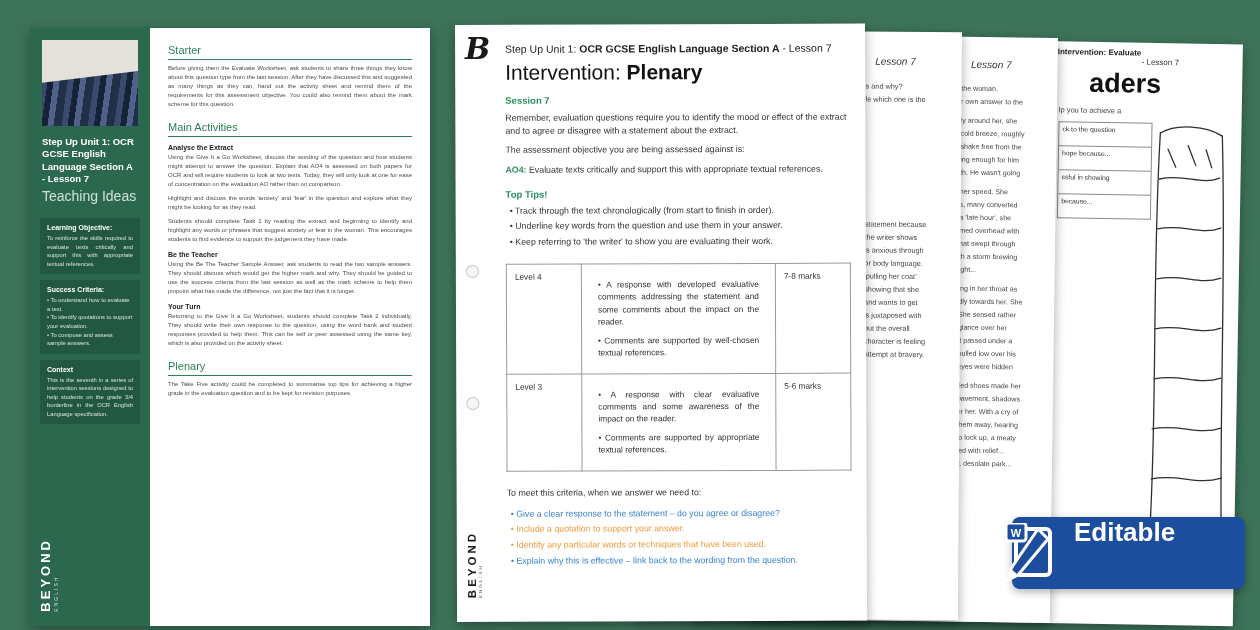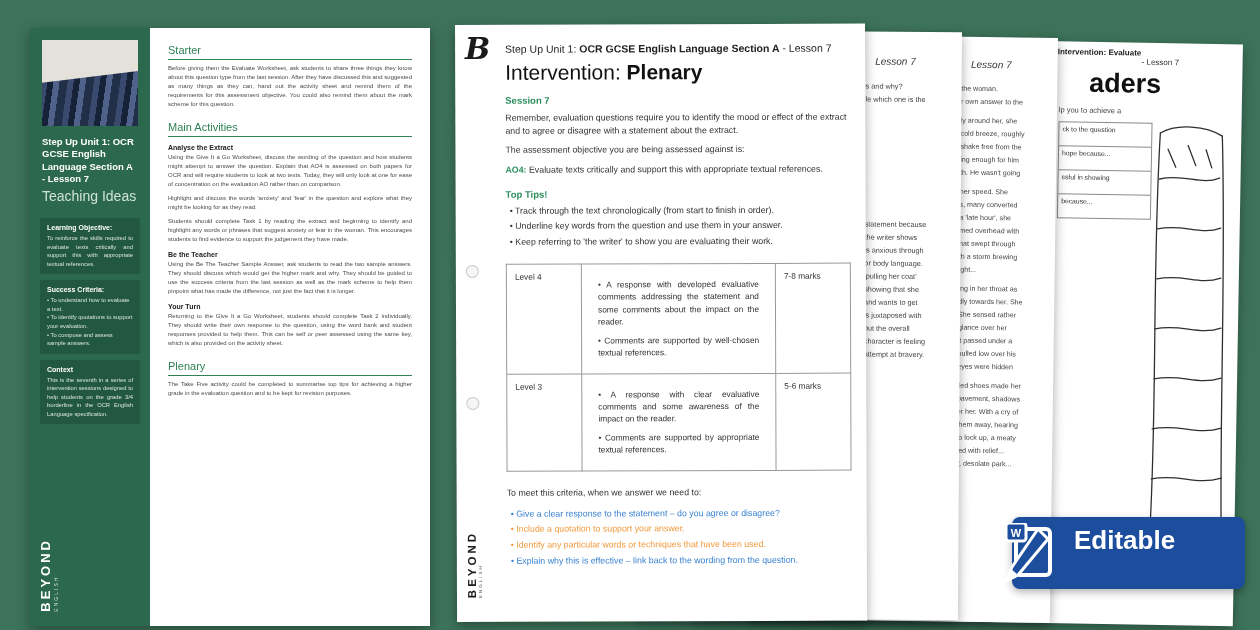--- a/index.html
+++ b/index.html
@@ -88,21 +88,21 @@
   .mp-criteria-intro{font-size:8.8px;color:#333;margin-top:16px;}
   .criteria{margin:5px 0 0;padding:0 0 0 4px;list-style:none;}
   .criteria li{font-size:8.8px;line-height:1.8;}
   .criteria li::before{content:"• ";}
   .c-blue{color:#3b82d0;} .c-orange{color:#f09a3e;}
 
   
   .badge{position:absolute;left:1012px;top:517px;width:233px;height:72px;background:#1d4e9e;
     border-radius:8px;z-index:50;box-shadow:0 3px 8px rgba(0,0,0,.3);}
   .badge-icon{position:absolute;left:-14px;top:6px;width:60px;height:60px;}
-  .badge-text{position:absolute;left:62px;top:9px;color:#fff;}
+  .badge-text{position:absolute;left:62px;top:1px;color:#fff;}
   .badge-title{font-size:26px;font-weight:bold;line-height:1.1;}
   .badge-sub{font-size:19px;line-height:1.3;}
 </style>
 </head>
 <body>
 
 <div class="sheet left-card">
   <div class="lc-sidebar">
     <div class="lc-photo">
         <div class="books"></div>

